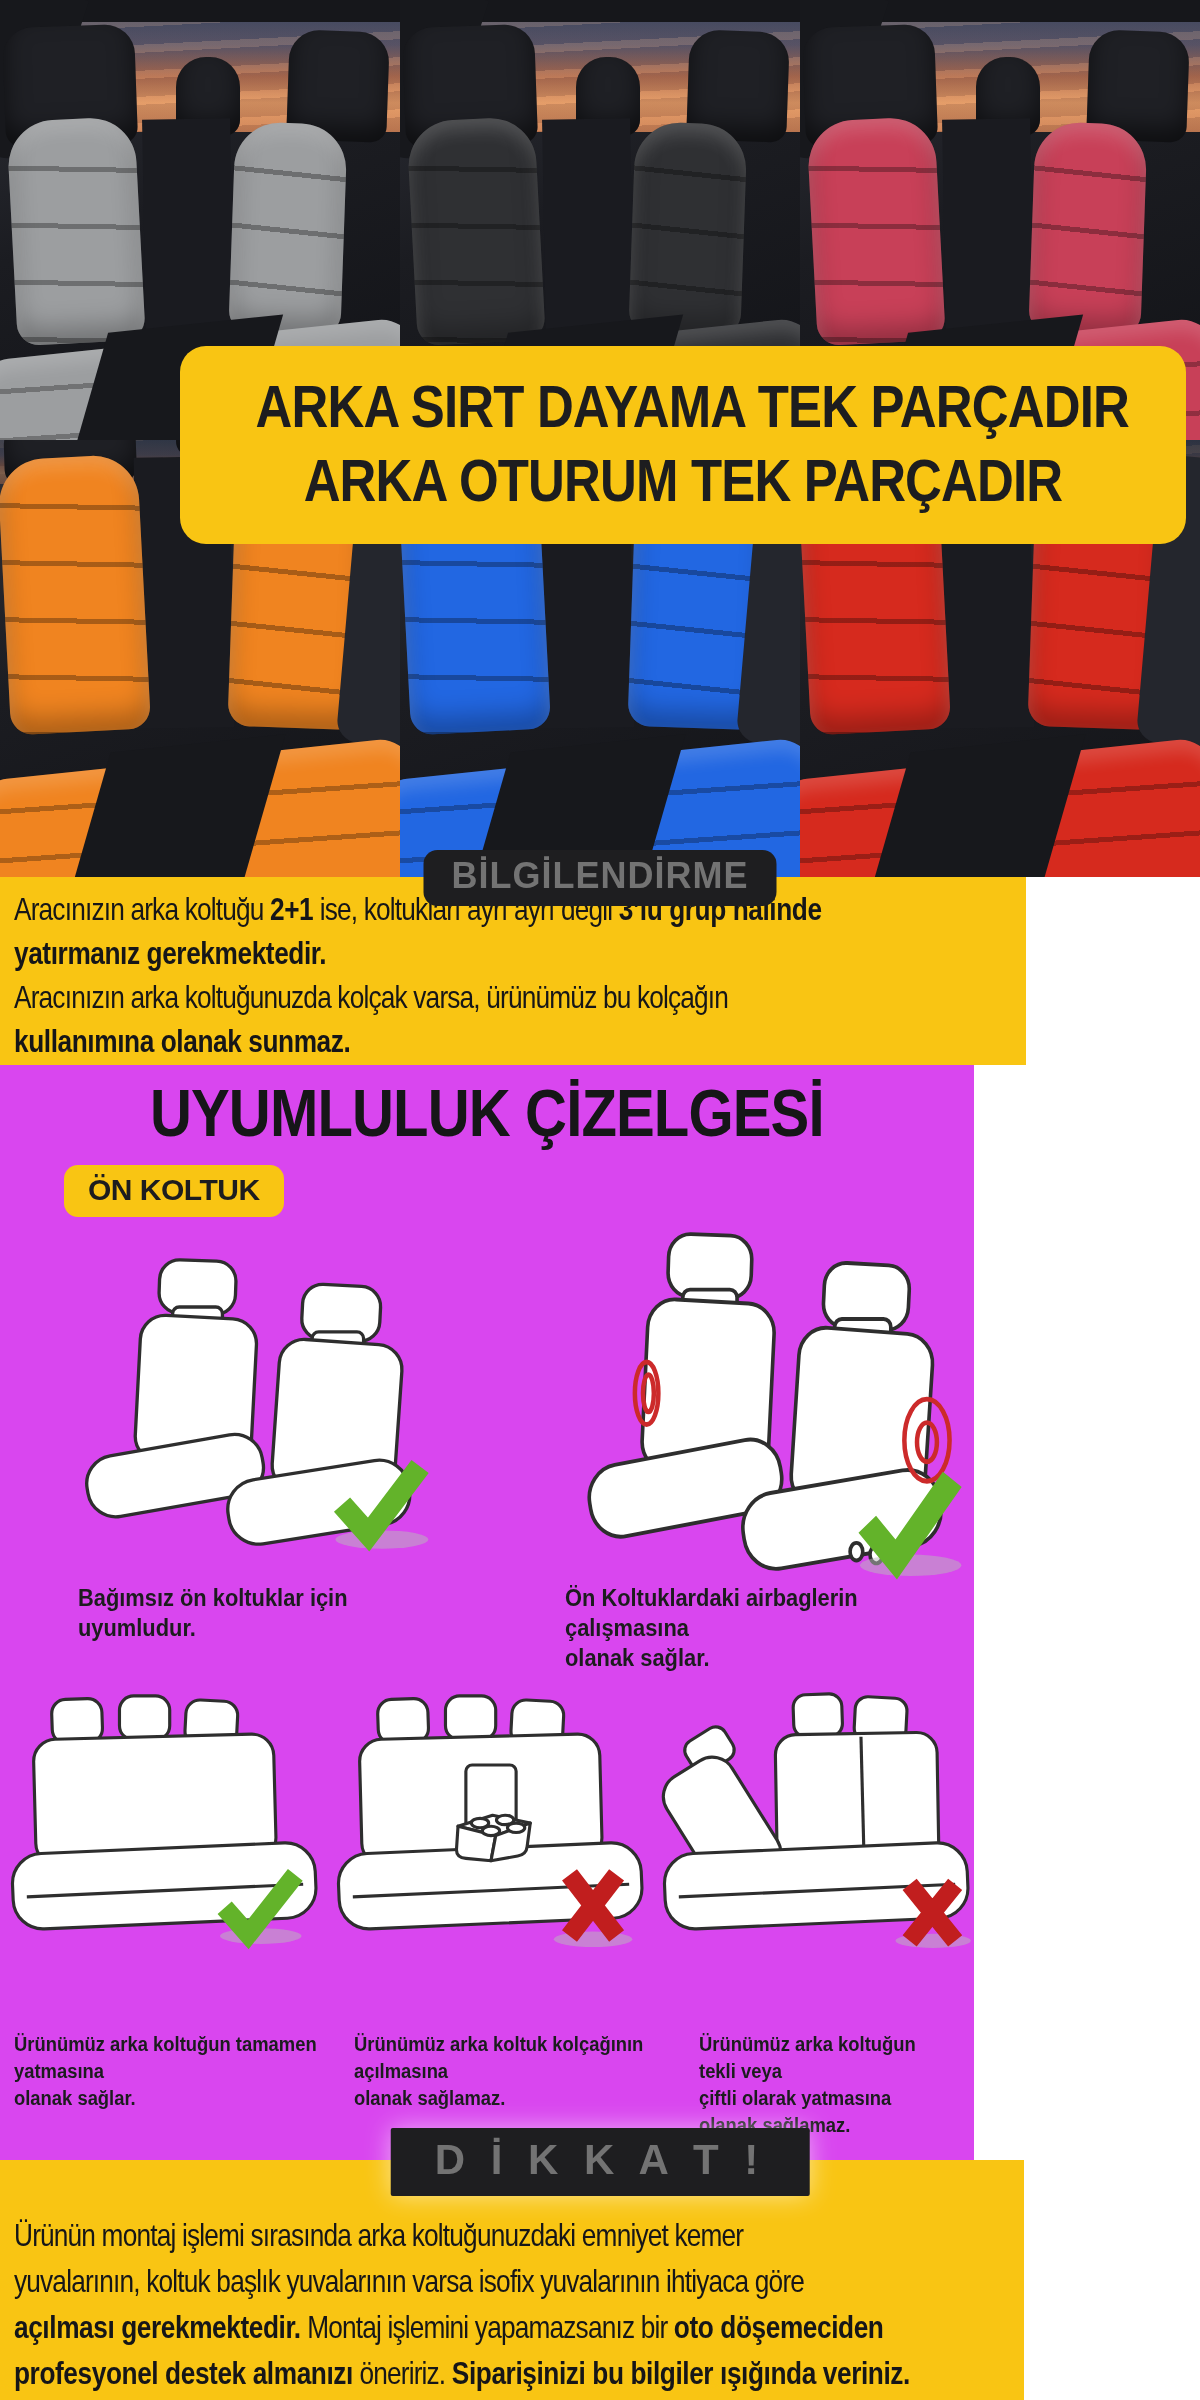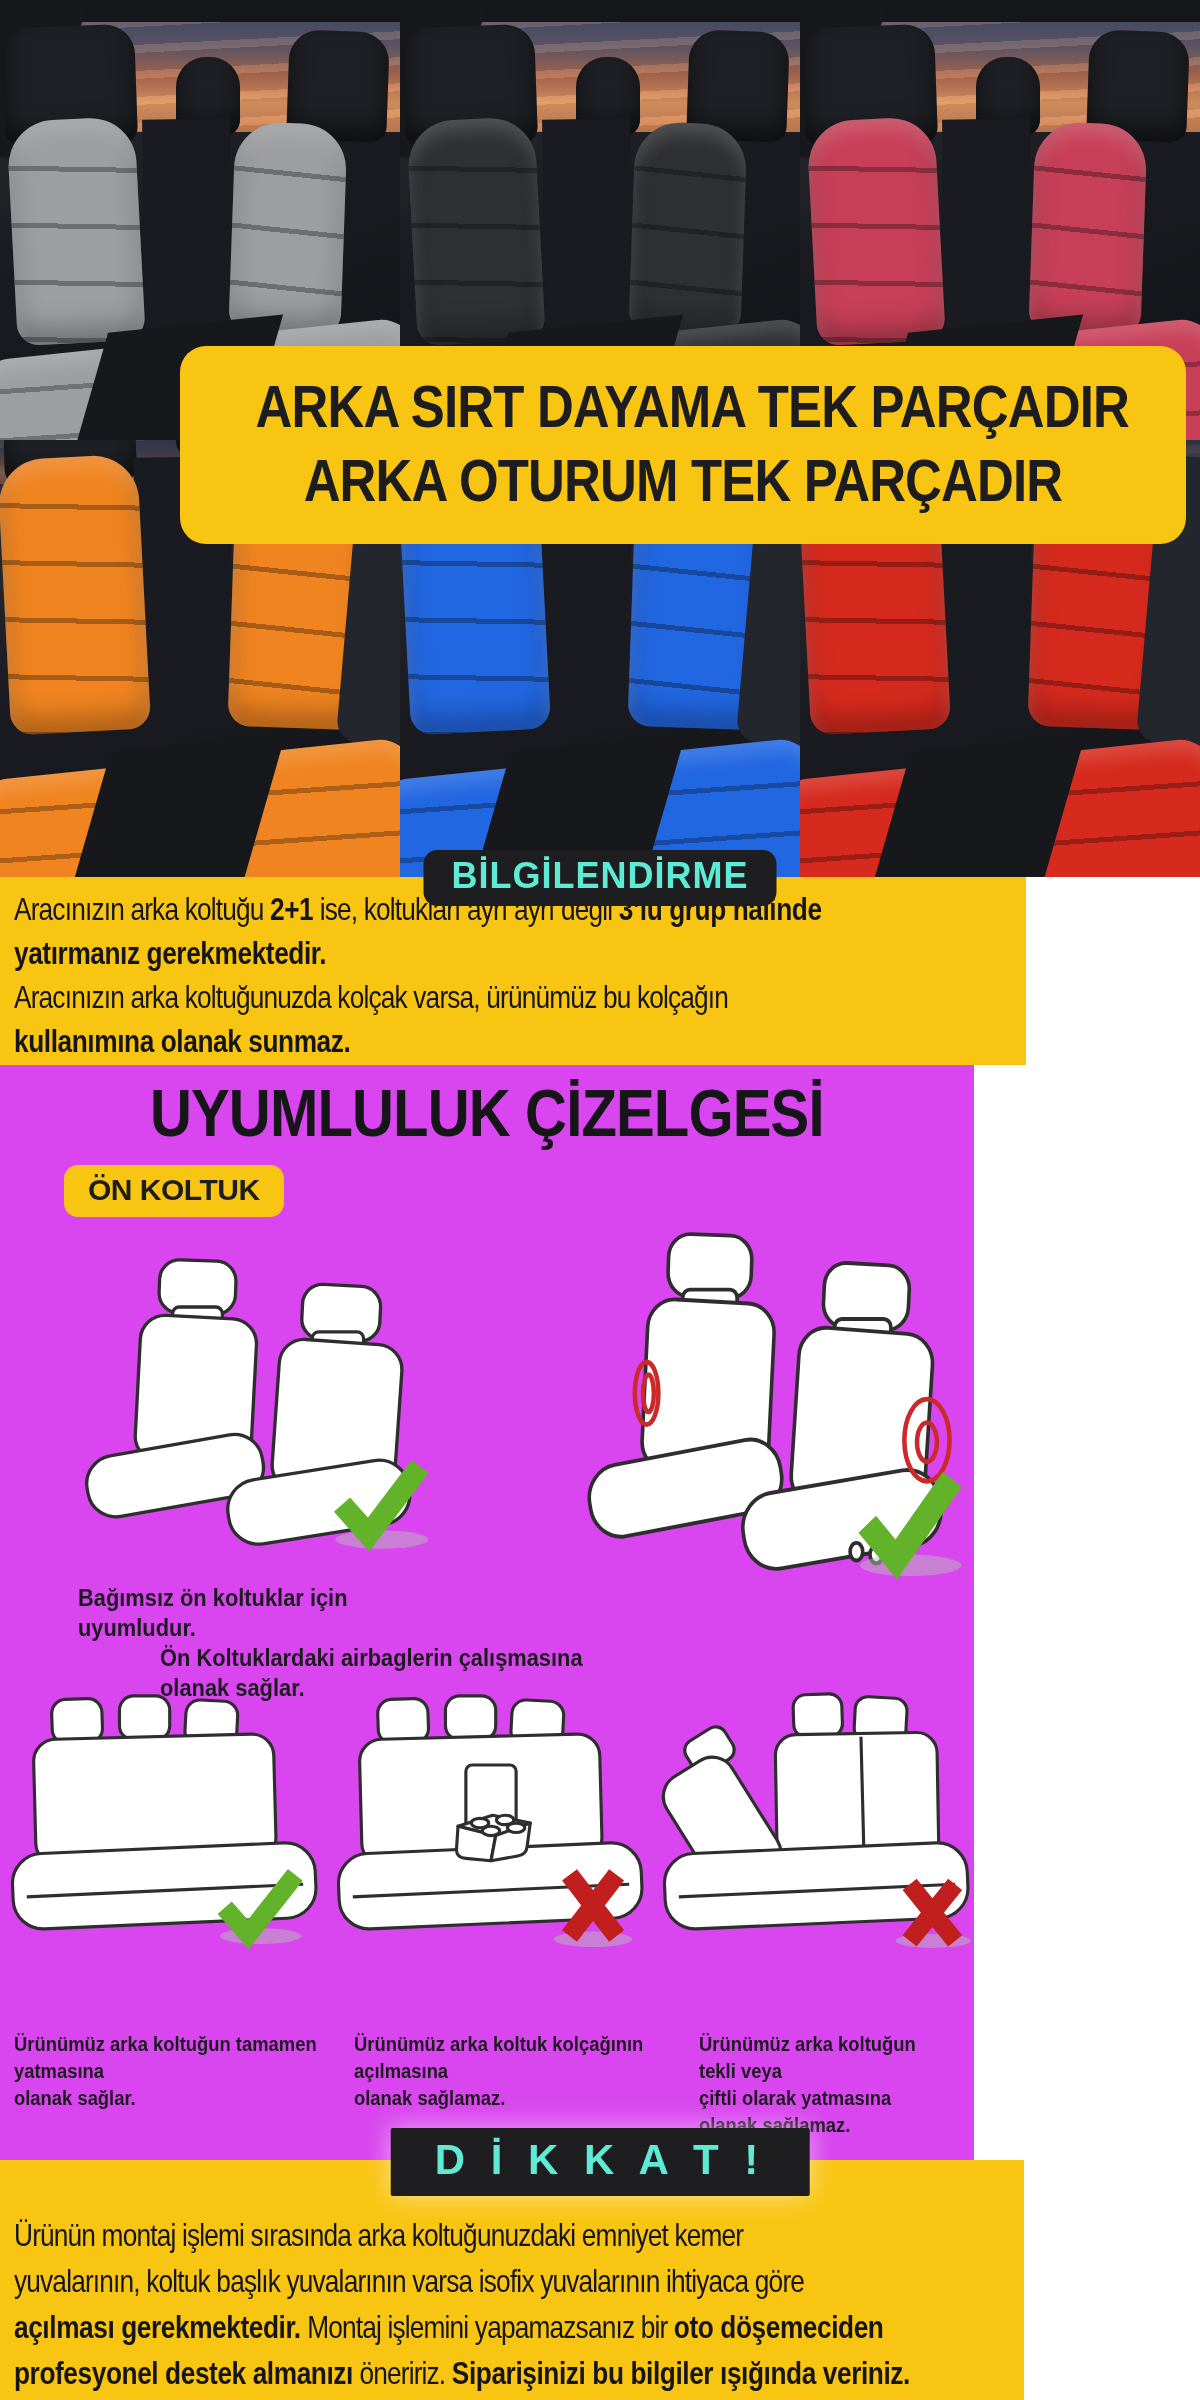--- a/index.html
+++ b/index.html
@@ -46,21 +46,21 @@
   .row2 .cushion-dark{ height:34%; }
   .door{ position:absolute; right:-7%; top:4%; width:20%; height:66%; background:#24262d; transform:rotate(5deg); border-radius:22px; }
 
   
   .banner{ position:absolute; left:180px; top:346px; width:1006px; height:198px; background:var(--yellow);
     border-radius:26px; z-index:5; text-align:center; padding-top:24px; }
   .banner div{ font-weight:700; font-size:60px; line-height:74px; letter-spacing:-1px; color:#1d1d1f;
     transform:scaleX(.85); transform-origin:50% 50%; white-space:nowrap; }
 
   
-  .dark-badge{ position:absolute; left:50%; transform:translateX(-50%); background:var(--dark); color:#5eead4;
+  .dark-badge{ position:absolute; left:50%; transform:translateX(-50%); background:var(--dark); color:#737373;
     border-radius:14px; font-weight:700; z-index:6; }
   .info-badge{ top:850px; font-size:36px; letter-spacing:1px; padding:5px 28px 9px; }
   .dikkat-badge{ top:2128px; font-size:42px; letter-spacing:7px; padding:8px 44px 12px; border-radius:2px;
     box-shadow:0 0 26px rgba(255,255,255,.55); }
   .label-badge{ display:inline-block; background:var(--yellow); color:#1d1d1f; font-weight:700; font-size:30px;
     padding:8px 24px 10px; border-radius:14px; letter-spacing:-0.5px; }
 
   
   .info-section{ position:relative; width:1026px; height:188px; background:var(--yellow); padding:10px 0 0 14px; }
   .bottom-section{ position:relative; width:1024px; height:240px; background:var(--yellow); padding:52px 0 0 14px; }
@@ -71,21 +71,21 @@
 
   
   .compat{ position:relative; width:974px; height:1095px; background:#d946ef; }
   .compat-title{ text-align:center; padding-top:12px; }
   .compat-title span{ display:inline-block; font-size:66px; line-height:72px; font-weight:700; letter-spacing:-1px;
     transform:scaleX(.88); color:#161618; }
   .front-badge-wrap{ margin:16px 0 0 64px; } .rear-badge-wrap{ margin:-6px 0 0 64px; }
   .diagram-row{ display:flex; align-items:flex-start; }
   .front-row{ margin-top:12px; } .front-row svg:first-child{ margin-left:58px; } .front-row svg:last-child{ margin-left:118px; }
   .rear-row{ margin-top:8px; } .rear-row svg{ margin-left:12px; } .rear-row svg:first-child{ margin-left:8px; }
-  .front-caps{ display:flex; margin-top:2px; height:66px;flex-direction:column; }
+  .front-caps{ display:flex; margin-top:2px; height:66px; }
   .cap{ font-weight:700; color:#1c1c1e; }
   .front-caps .cap{ font-size:23px; line-height:30px; transform:scaleX(.95); transform-origin:0 0; }
   .cap-front-1{ margin-left:78px; width:400px; }
   .cap-front-2{ margin-left:160px; width:500px; }
   .rear-caps{ display:flex; margin-top:56px; }
   .rear-caps .cap{ font-size:20px; line-height:27px; transform:scaleX(.92); transform-origin:0 0; }
   .cap-rear-1{ margin-left:14px; width:420px; }
   .cap-rear-2{ margin-left:0px; width:425px; }
   .cap-rear-3{ margin-left:0px; width:340px; }
 

